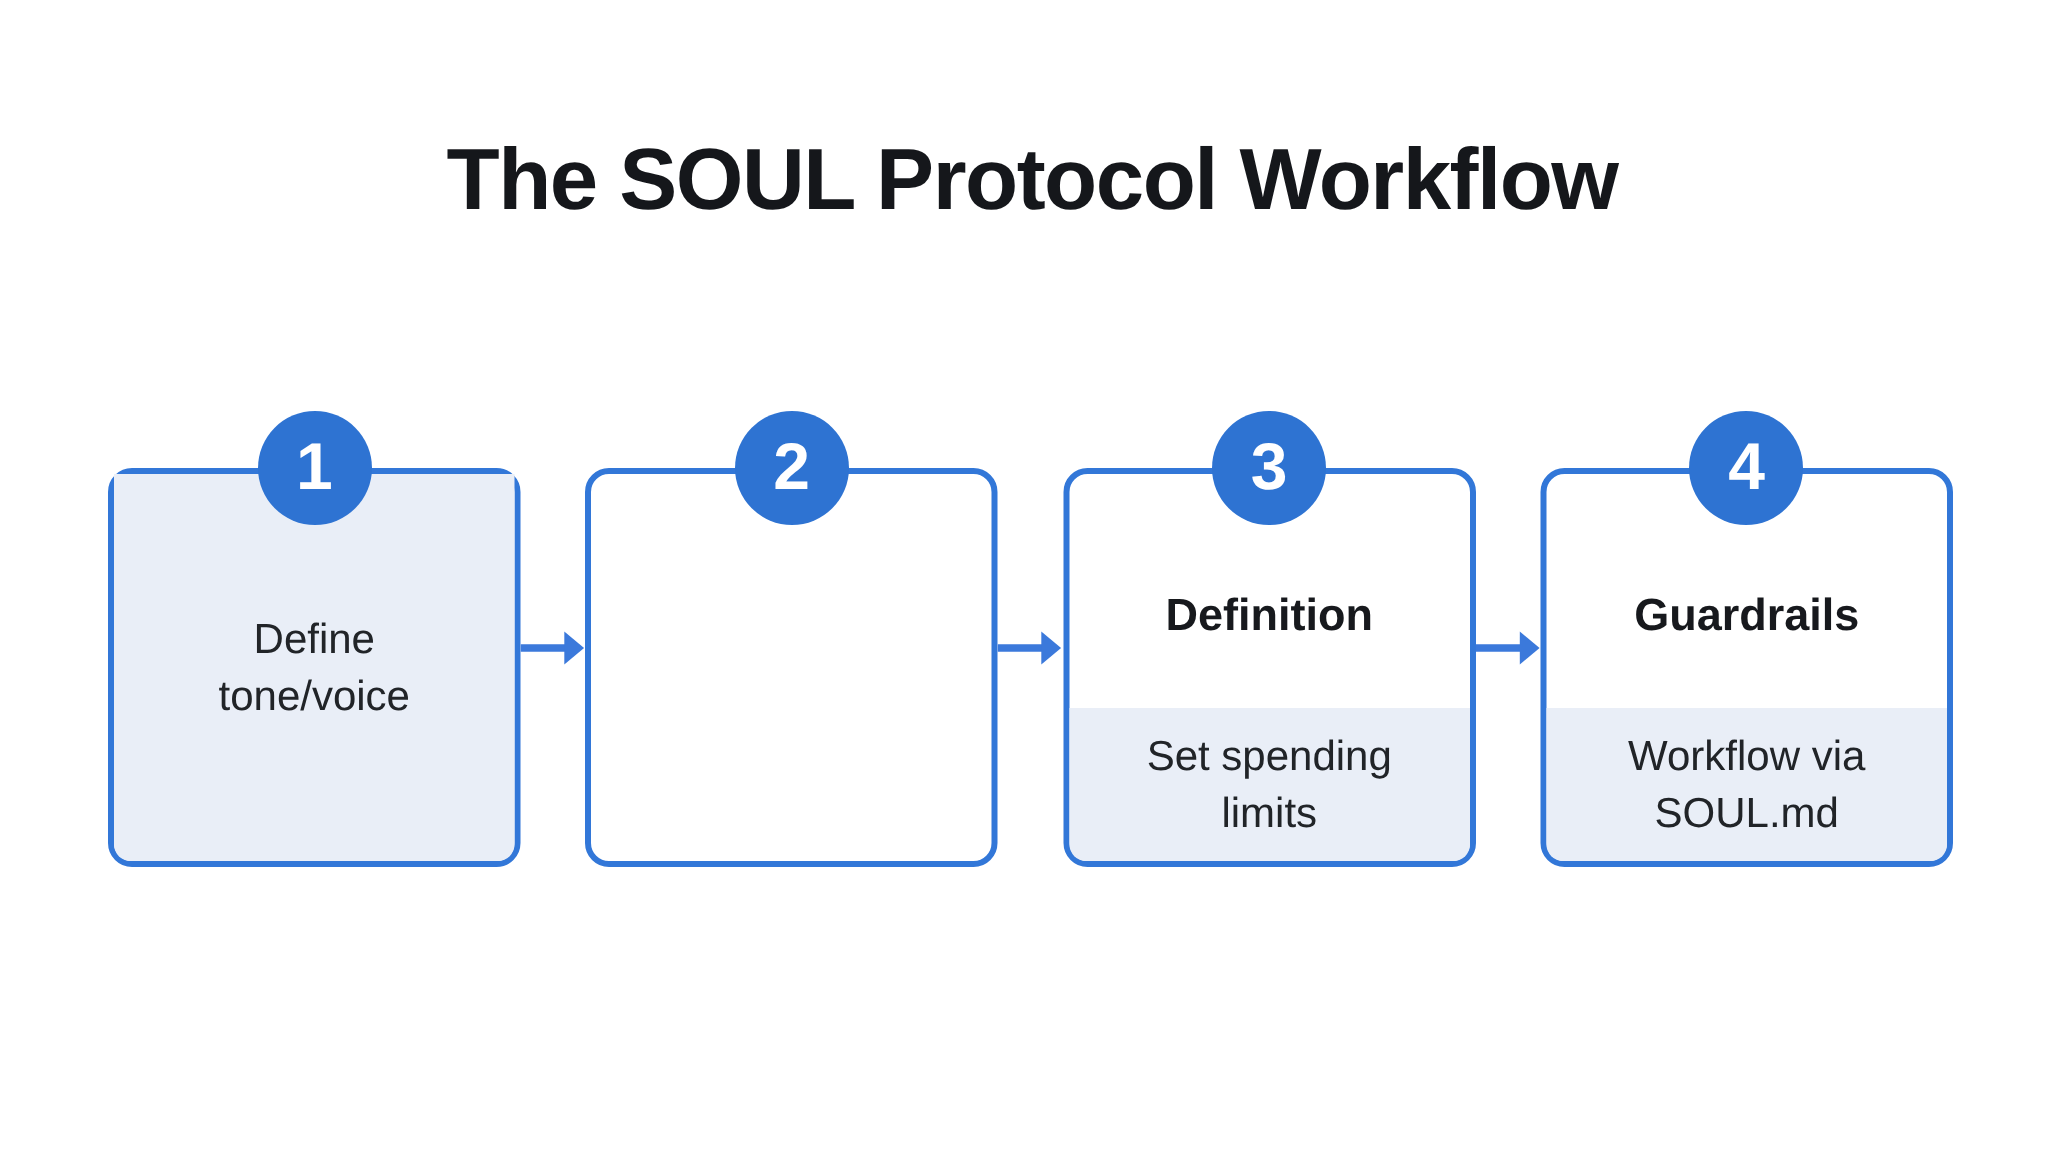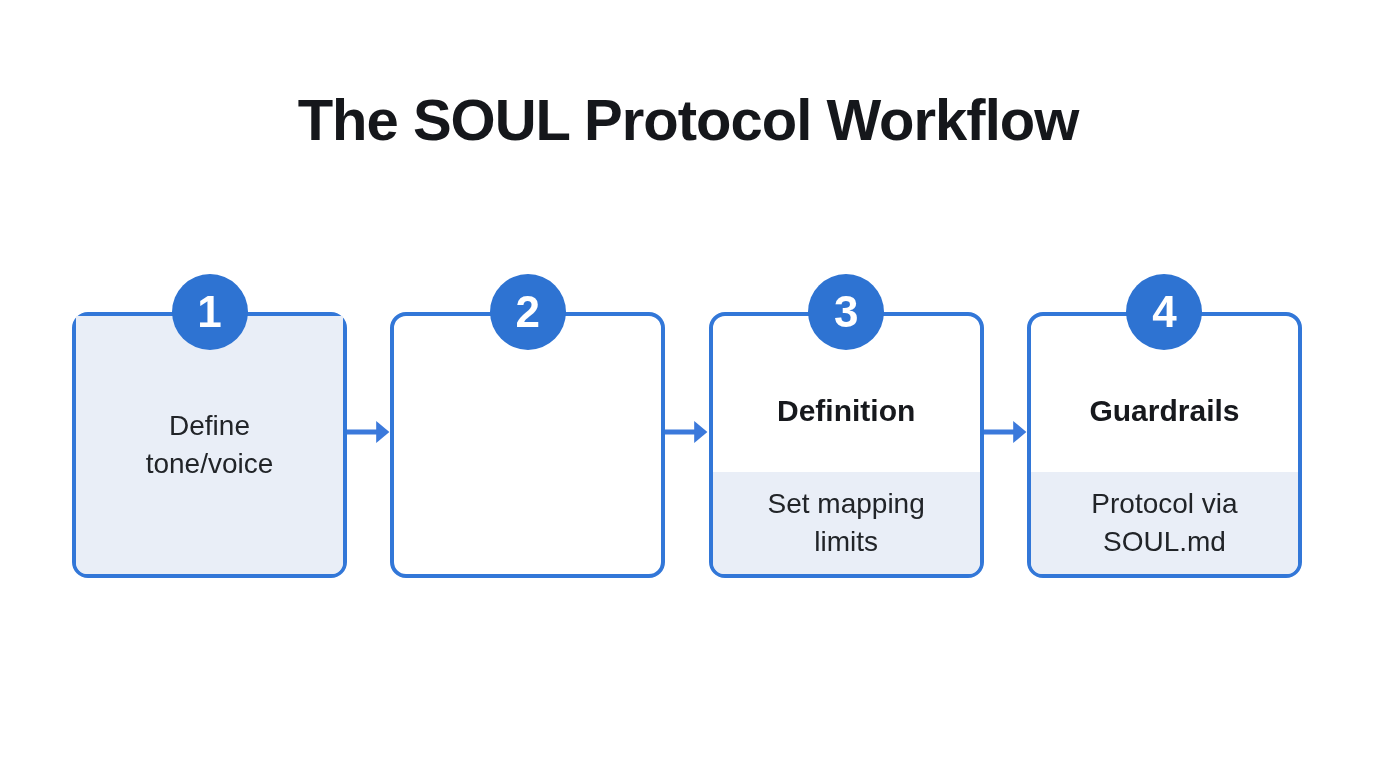--- a/index.html
+++ b/index.html
@@ -143,37 +143,37 @@
     </div>
 
     <div class="card">
       <div class="badge">
         <span>3</span>
       </div>
       <div class="card-title-area">
         <div class="card-title">Definition</div>
       </div>
       <div class="card-sub-area">
-        <div class="card-sub">Set mapping limits</div>
+        <div class="card-sub">Set spending limits</div>
       </div>
     </div>
 
     <div class="arrow-cell">
       <svg viewBox="0 0 46 32" preserveAspectRatio="none" aria-hidden="true">
         <line x1="0" y1="16" x2="34" y2="16" stroke="#3b79db" stroke-width="5"></line>
         <polygon points="31,5 45,16 31,27" fill="#3b79db"></polygon>
       </svg>
     </div>
 
     <div class="card">
       <div class="badge">
         <span>4</span>
       </div>
       <div class="card-title-area">
         <div class="card-title">Guardrails</div>
       </div>
       <div class="card-sub-area">
-        <div class="card-sub">Protocol via SOUL.md</div>
+        <div class="card-sub">Workflow via SOUL.md</div>
       </div>
     </div>
 
   </div>
 </div>
 
 </body></html>

